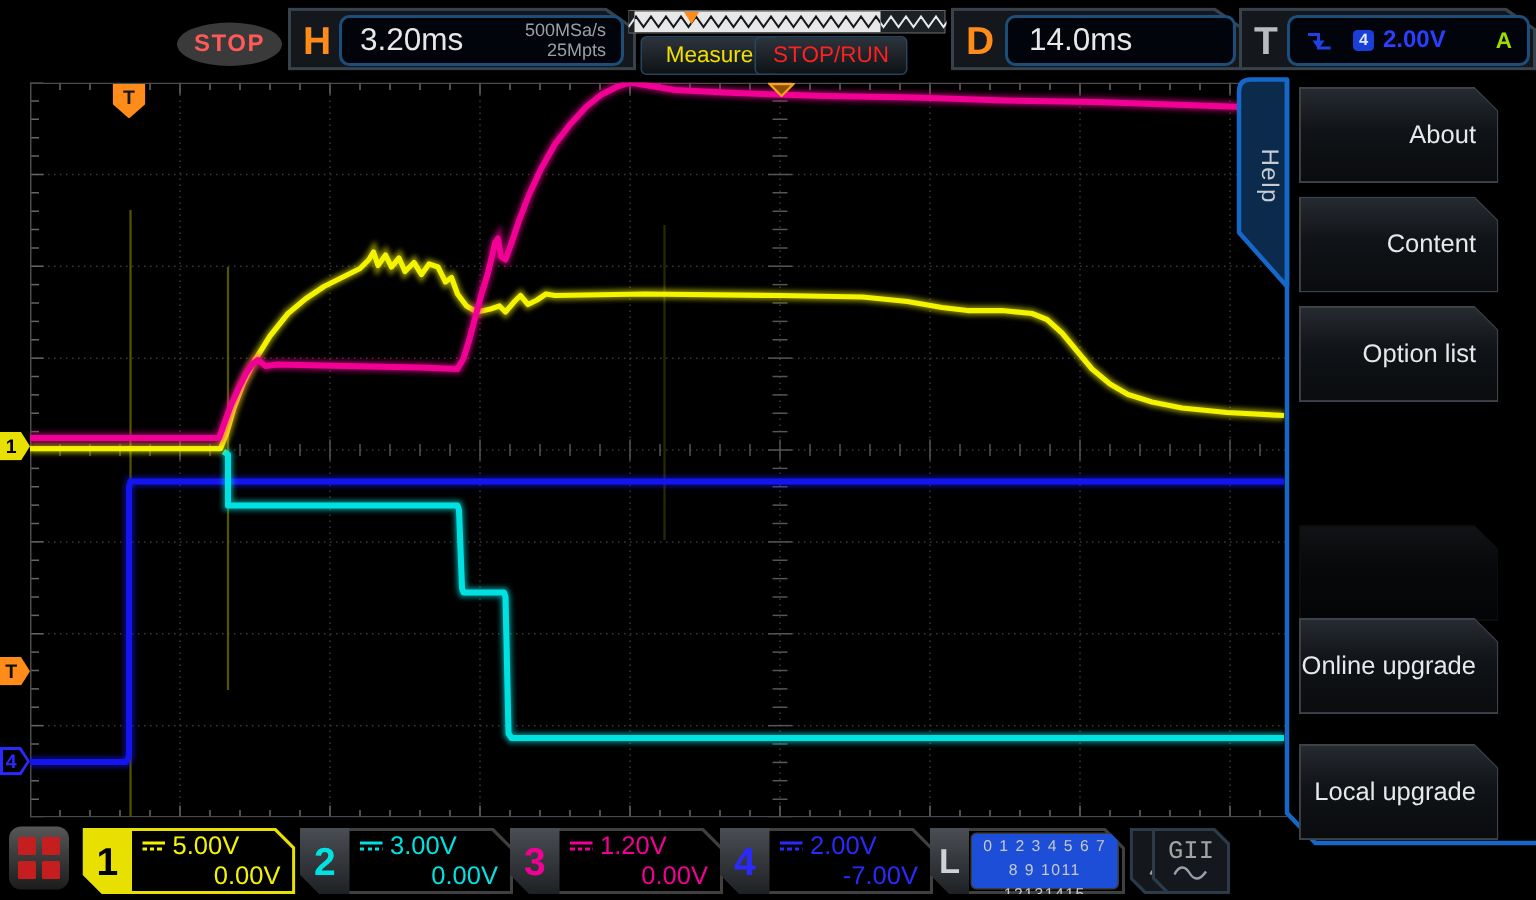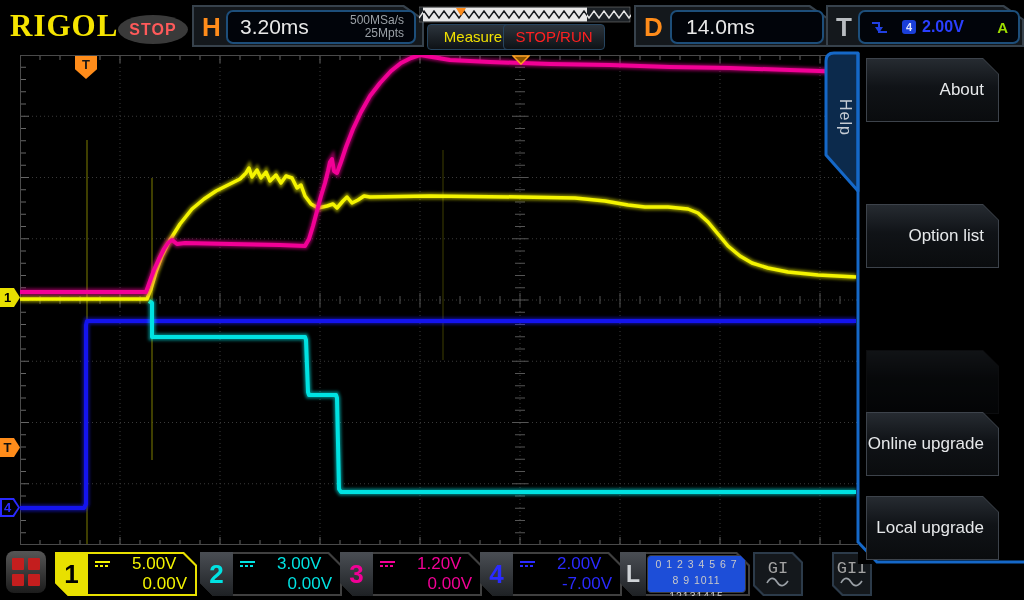--- a/index.html
+++ b/index.html
@@ -72,42 +72,42 @@
   .chblk{position:absolute;top:7px;width:142px;height:44px;background:#404040;
          clip-path:polygon(0 0,calc(100% - 13px) 0,100% 13px,100% 100%,13px 100%,0 calc(100% - 13px));}
   .chblk .chin{position:absolute;inset:2px;background:#000;
          clip-path:polygon(0 0,calc(100% - 12px) 0,100% 12px,100% 100%,12px 100%,0 calc(100% - 12px));}
   .chblk.sel{background:#e8e000;}
   .chnum{position:absolute;left:0;top:0;bottom:0;width:33px;font-size:26px;font-weight:700;
          display:flex;align-items:center;justify-content:center;
          background:linear-gradient(180deg,#4a4e54,#1e2124);}
   .chblk.sel .chnum{background:#e8e000;color:#000;}
   .chvals{position:absolute;left:33px;right:0;top:0;bottom:0;padding:2px 10px 2px 7px;font-size:17px;}
-  .chl1{display:flex;align-items:center;gap:22px;}
+  .chl1{display:flex;align-items:center;gap:5px;}
   .chl2{text-align:right;margin-top:0px;}
   .dcic{display:inline-block;width:15px;}
   .dcic u{display:block;height:2px;background:currentColor;}
   .dcic s{display:block;height:2px;margin-top:2px;
           background:repeating-linear-gradient(90deg,currentColor 0 3px,transparent 3px 5px);}
   .c1{color:#f4f400;} .c2{color:#00e2e2;} .c3{color:#f20096;} .c4{color:#2a2aff;}
   .lblk{position:absolute;left:620px;top:7px;width:130px;height:44px;background:#404040;
         clip-path:polygon(0 0,calc(100% - 13px) 0,100% 13px,100% 100%,13px 100%,0 calc(100% - 13px));}
   .lblk .chin{position:absolute;inset:2px;background:#000;
         clip-path:polygon(0 0,calc(100% - 12px) 0,100% 12px,100% 100%,12px 100%,0 calc(100% - 12px));}
   .lnum{position:absolute;left:0;top:0;bottom:0;width:26px;color:#cfd3d6;font-size:23px;font-weight:700;
         display:flex;align-items:center;justify-content:center;background:linear-gradient(180deg,#4a4e54,#1e2124);}
   .ldig{position:absolute;left:27px;top:3px;right:4px;bottom:3px;background:#1d4ed8;border:1px solid #3c3c3c;
         border-radius:4px;color:#c8c8c8;font-size:10.5px;line-height:16px;text-align:center;letter-spacing:1px;}
   .gbtn{position:absolute;top:7px;height:44px;background:#2c3b4a;
         clip-path:polygon(0 0,calc(100% - 10px) 0,100% 10px,100% 100%,10px 100%,0 calc(100% - 10px));}
   .gbtn .chin{position:absolute;inset:2px;background:#14181c;display:flex;flex-direction:column;
         align-items:center;justify-content:center;
         clip-path:polygon(0 0,calc(100% - 9px) 0,100% 9px,100% 100%,9px 100%,0 calc(100% - 9px));}
   .gbtn .glab{color:#a3a3a3;font-family:Liberation Mono, monospace;font-size:17px;line-height:15px;}
-  .gi{left:753px;width:50px;} .gii{left:832px;width:40px;}
+  .gi{left:753px;width:50px;} .gii{left:768px;width:52px;}
 </style>
 </head>
 <body>
 
 <div class="screen">
 
   <div class="plot">
     <svg id="wave-svg" width="1000" height="490" viewBox="20 55 1000 490">
         <defs>
           <filter id="glow" x="-30%" y="-30%" width="160%" height="160%">
@@ -430,21 +430,20 @@
     </div>
   <div class="tagR" style="top:438px;background:#ff8c1a;color:#111;">
       <span>T</span>
     </div>
   <div class="tagR tag4" style="top:498px;background:#2a2aff;color:#2a2aff;">
       <i></i>
       <span>4</span>
     </div>
 
   <div class="topbar">
-    <div class="brand">RIGOL</div>
     <div class="stopbadge">STOP</div>
 
     <div class="grp hgrp">
       <div class="shape">
           <i></i>
         </div>
       <div class="glabel">H</div>
       <div class="vbox">
         <span class="hval">3.20ms</span>
         <span class="hrates">
@@ -499,20 +498,23 @@
   <div class="menu-panel"></div>
   <svg class="menu-frame" width="204" height="520">
     <path d="M6,110 L6,16 Q6,8 14,8 L38,8 L38,146 Z" fill="#0c2a4c" stroke="#1568c8" stroke-width="3" stroke-linejoin="round"></path>
     <polyline points="38,8 38,497 57,517 204,517" fill="none" stroke="#1568c8" stroke-width="3"></polyline>
   </svg>
   <div class="help-tab-label">Help</div>
 
   <div class="mbtn" style="top:58px">
       <em>About</em>
     </div>
+  <div class="mbtn" style="top:131px">
+      <em>Content</em>
+    </div>
   <div class="mbtn" style="top:204px">
       <em>Option list</em>
     </div>
   <div class="mbtn empty" style="top:350px">
       <em></em>
     </div>
   <div class="mbtn" style="top:412px">
       <em>Online upgrade</em>
     </div>
   <div class="mbtn" style="top:496px">

